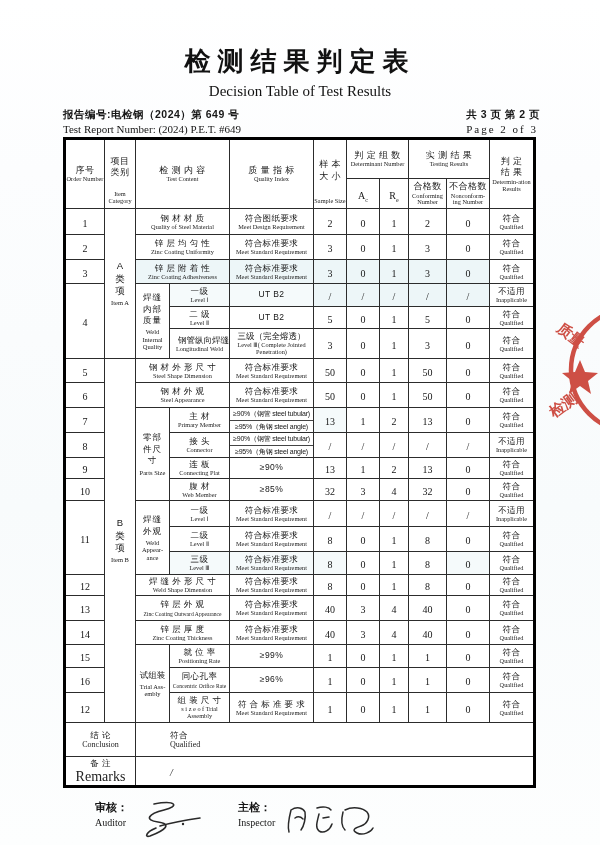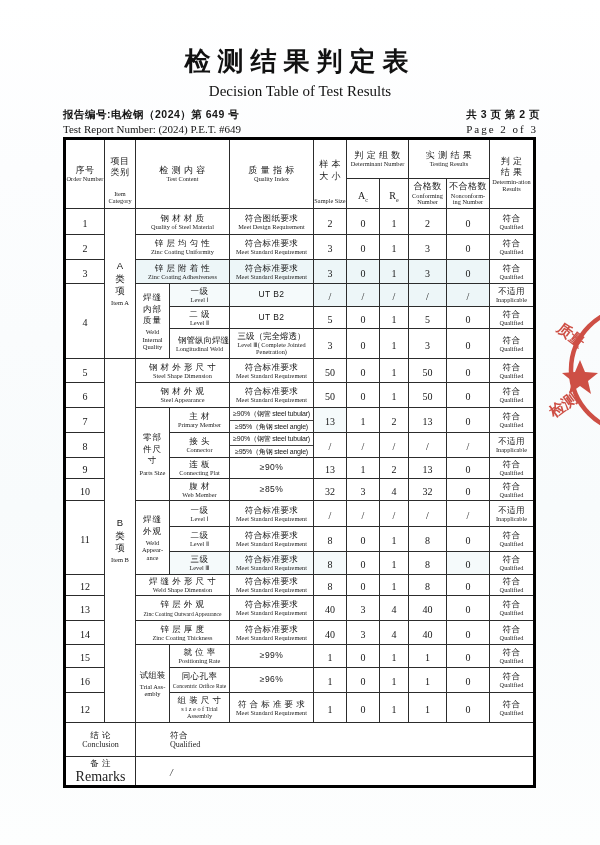--- a/index.html
+++ b/index.html
@@ -576,20 +576,40 @@
       <td colspan="2">
               <div class="zh">备  注</div>
               <div class="en" style="font-size:14px">Remarks</div>
             </td>
       <td colspan="9" class="leftcell"><span class="val" style="font-style:italic">/</span></td>
     </tr>
   </tbody>
       </table>
   </div>
 
+  <div class="footer">
+    <div class="siglabel">
+      <div class="zhline">审核：</div>
+      <div class="enline">Auditor</div>
+    </div>
+    <svg class="sig" width="78" height="44" viewBox="0 0 78 44">
+      <path d="M18,4 C40,0 44,6 28,10 C12,14 8,20 22,22 C36,24 30,30 14,36 C8,38 10,32 20,28" fill="none" stroke="#2a2a2a" stroke-width="1.6" stroke-linecap="round"></path>
+      <path d="M24,26 C38,22 50,20 64,18" fill="none" stroke="#2a2a2a" stroke-width="1.6" stroke-linecap="round"></path>
+      <circle cx="47" cy="24" r="1.2" fill="#2a2a2a"></circle>
+    </svg>
+    <div class="siglabel" style="margin-left:6px">
+      <div class="zhline">主检：</div>
+      <div class="enline">Inspector</div>
+    </div>
+    <svg class="sig" width="96" height="40" viewBox="0 0 96 40">
+      <path d="M8,10 C6,18 4,26 6,32 M8,10 C14,6 20,8 22,12 C23,18 21,26 18,30 M12,18 C15,16 18,17 20,19" fill="none" stroke="#2a2a2a" stroke-width="1.5" stroke-linecap="round"></path>
+      <path d="M34,8 C40,6 46,7 48,10 M36,14 C34,22 32,28 36,31 C41,34 47,30 49,24 M40,18 L46,17" fill="none" stroke="#2a2a2a" stroke-width="1.5" stroke-linecap="round"></path>
+      <path d="M60,12 C58,20 58,26 62,30 M62,10 C70,6 80,8 84,12 C88,17 84,24 78,26 C72,28 68,30 74,33 C80,36 88,32 90,28" fill="none" stroke="#2a2a2a" stroke-width="1.5" stroke-linecap="round"></path>
+    </svg>
+  </div>
 
   <svg class="stamp" viewBox="0 0 62 190">
     <g stroke="#c8382c" fill="none">
       <circle cx="95" cy="88" r="62" stroke-width="4.5"></circle>
     </g>
     <g fill="#c8382c">
       <polygon points="42,78 47,90 60,91 50,99 53,112 42,104 31,112 34,99 24,91 37,90"></polygon>
       <text x="18" y="48" font-size="15" font-weight="bold" transform="rotate(38 18 48)">质量</text>
       <text x="16" y="136" font-size="15" font-weight="bold" transform="rotate(-36 16 136)">检测</text>
     </g>

